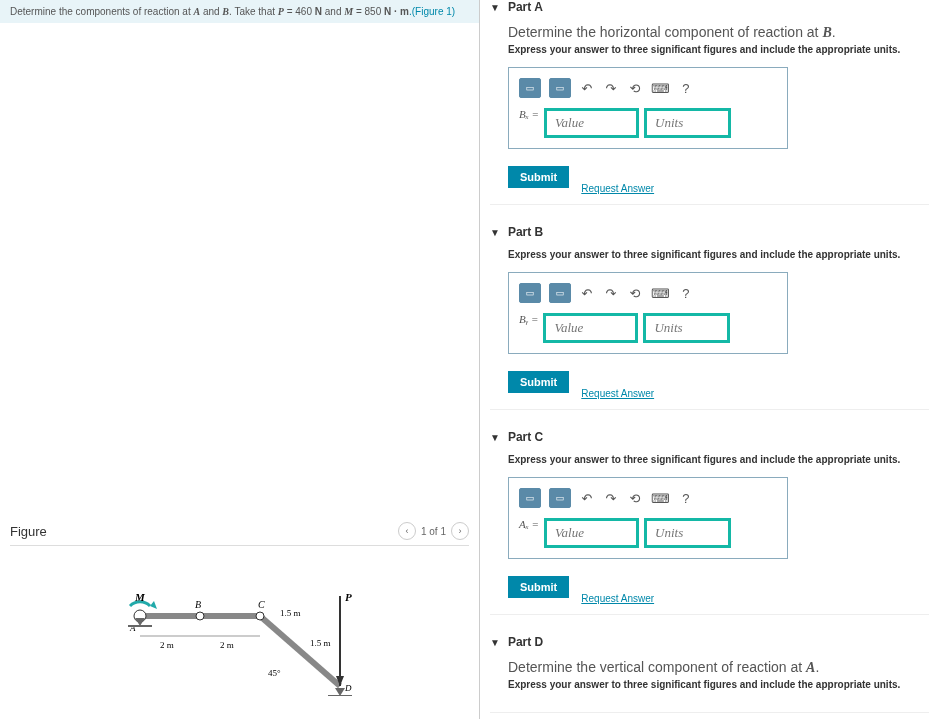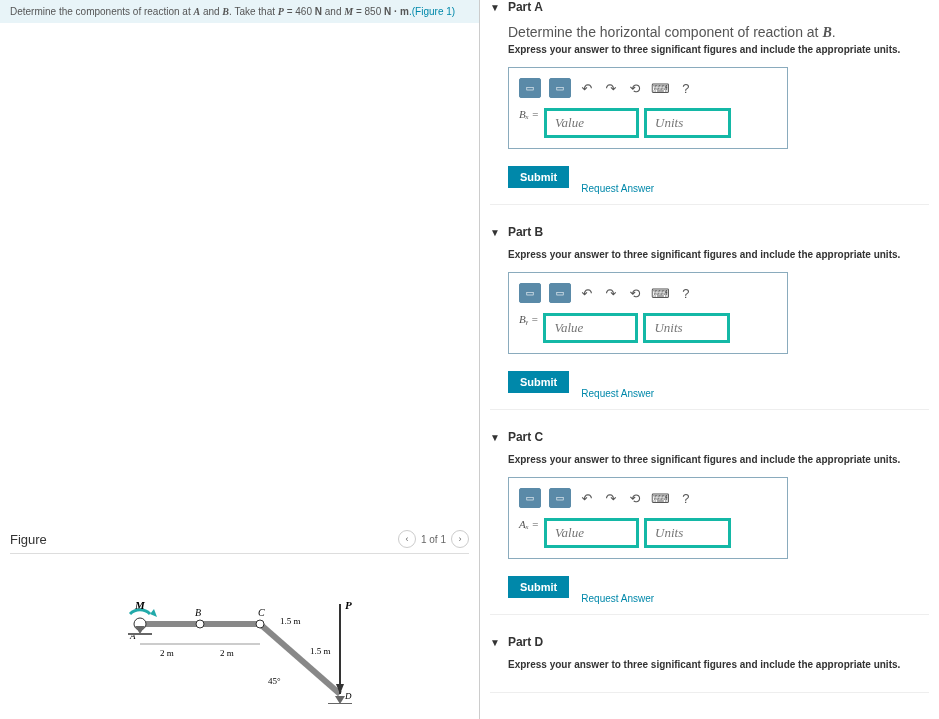--- a/index.html
+++ b/index.html
@@ -3,21 +3,21 @@
 <meta charset="utf-8">
 <style>
 * { box-sizing: border-box; margin: 0; padding: 0; }
 body { font-family: Arial, sans-serif; font-size: 12px; color: #333; background: #fff; width: 939px; height: 719px; }
 .container { display: flex; width: 100%; height: 100%; }
 .left-panel { width: 480px; border-right: 1px solid #ccc; position: relative; }
 .right-panel { flex: 1; padding: 0 10px; overflow: hidden; }
 .problem-statement { background: #e8f4f8; padding: 6px 10px; font-size: 10px; color: #555; }
 .problem-statement .var { font-style: italic; font-weight: bold; font-family: 'Times New Roman', serif; }
 .problem-statement .link { color: #0088aa; cursor: pointer; }
-.figure-section { position: absolute; bottom: 2px; left: 0; right: 0; padding: 0 10px; }
+.figure-section { position: absolute; bottom: 10px; left: 0; right: 0; padding: 0 10px; }
 .figure-header { display: flex; justify-content: space-between; align-items: center; border-bottom: 1px solid #ddd; padding-bottom: 5px; margin-bottom: 20px; }
 .figure-title { font-size: 13px; color: #333; }
 .figure-nav { display: flex; align-items: center; gap: 5px; font-size: 10px; color: #666; }
 .nav-btn { width: 18px; height: 18px; border: 1px solid #ccc; border-radius: 50%; display: flex; align-items: center; justify-content: center; background: #fff; cursor: pointer; font-size: 9px; }
 .figure-image { text-align: center; padding: 10px 0; }
 .part { margin-bottom: 20px; padding-bottom: 10px; border-bottom: 1px solid #eee; }
 .part-header { display: flex; align-items: center; gap: 8px; font-size: 12px; font-weight: bold; color: #333; margin-bottom: 10px; cursor: pointer; }
 .part-header .tri { font-size: 10px; }
 .part-body { padding-left: 18px; }
 .part-prompt { font-size: 14px; color: #555; margin-bottom: 3px; }
@@ -27,21 +27,21 @@
 .toolbar { display: flex; gap: 8px; margin-bottom: 10px; align-items: center; }
 .tool-btn { min-width: 22px; height: 20px; border: 1px solid #5a8aa8; background: #5a8aa8; border-radius: 2px; display: inline-flex; align-items: center; justify-content: center; color: #fff; font-size: 9px; cursor: pointer; }
 .tool-plain { min-width: 16px; height: 20px; display: inline-flex; align-items: center; justify-content: center; color: #555; font-size: 13px; cursor: pointer; }
 .input-row { display: flex; align-items: flex-start; gap: 5px; }
 .var-label { font-size: 11px; color: #555; font-style: italic; font-family: 'Times New Roman', serif; }
 .value-input, .units-input { border: 3px solid #14b8a6; padding: 4px 8px; font-size: 13px; font-style: italic; color: #999; font-family: 'Times New Roman', serif; }
 .value-input { width: 95px; }
 .units-input { width: 87px; }
 .submit-row { display: flex; align-items: center; gap: 12px; }
 .submit-btn { background: #0088aa; color: #fff; border: none; padding: 5px 12px; font-size: 11px; font-weight: bold; cursor: pointer; }
-.request-link { color: #0088aa; font-size: 10px; cursor: pointer; margin-top: 24px; }
+.request-link { color: #0088aa; font-size: 10px; text-decoration: underline; cursor: pointer; margin-top: 24px; }
 </style>
 </head>
 <body>
 
 <div class="container">
   <div class="left-panel">
     <div class="problem-statement">
       <span>Determine the components of reaction at </span><span class="var">A</span><span> and </span><span class="var">B</span><span>. Take that </span><span class="var">P</span><span> = 460 </span><b>N</b><span> and </span><span class="var">M</span><span> = 850 </span><b>N · m</b><span class="link">.(Figure 1)</span>
     </div>
 
@@ -175,18 +175,19 @@
         <a class="request-link">Request Answer</a>
       </div>
     </div>
       </div>
       <div class="part">
     <div class="part-header">
       <span class="tri">▼</span>
       <span>Part D</span>
     </div>
     <div class="part-body">
+      <div class="part-prompt">Determine the vertical component of reaction at <span class="var">A</span>.</div>
       <div class="part-instruction">Express your answer to three significant figures and include the appropriate units.</div>
 
     </div>
       </div>
     </div>
 </div>
 
 </body></html>

